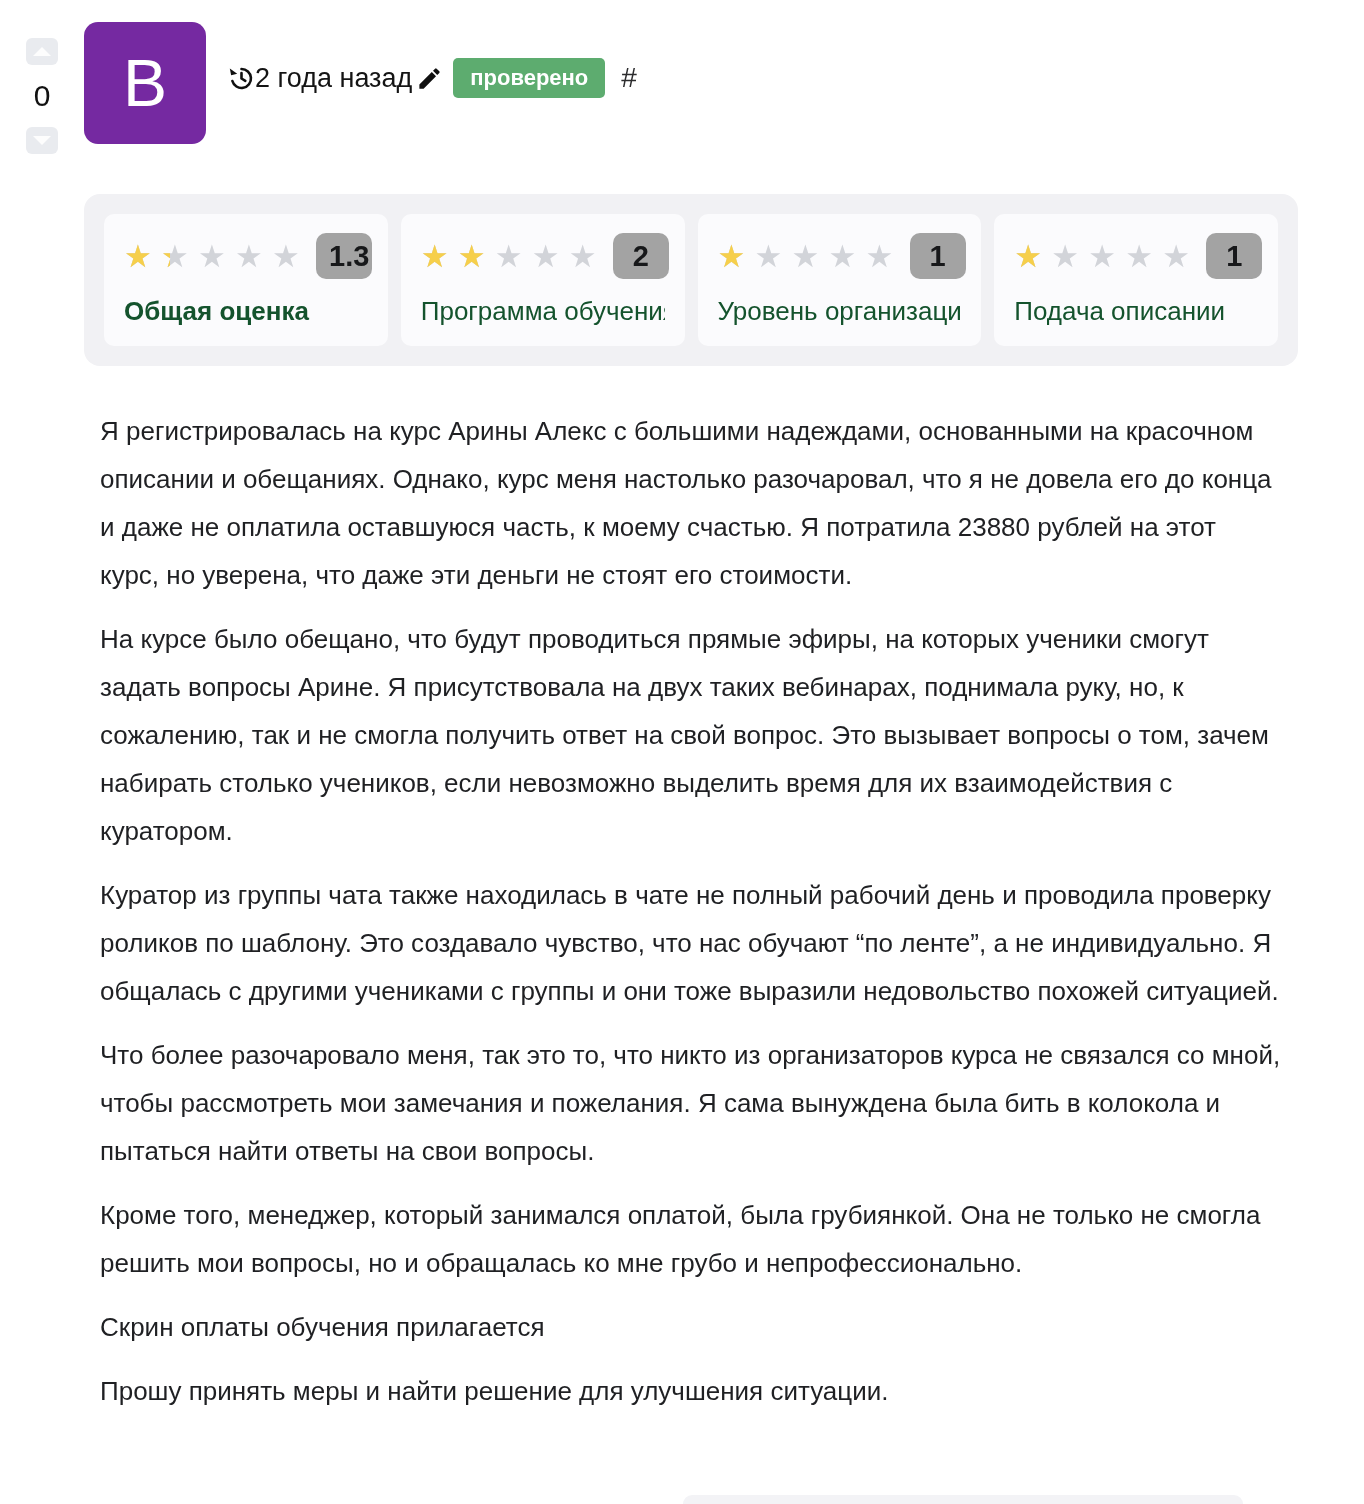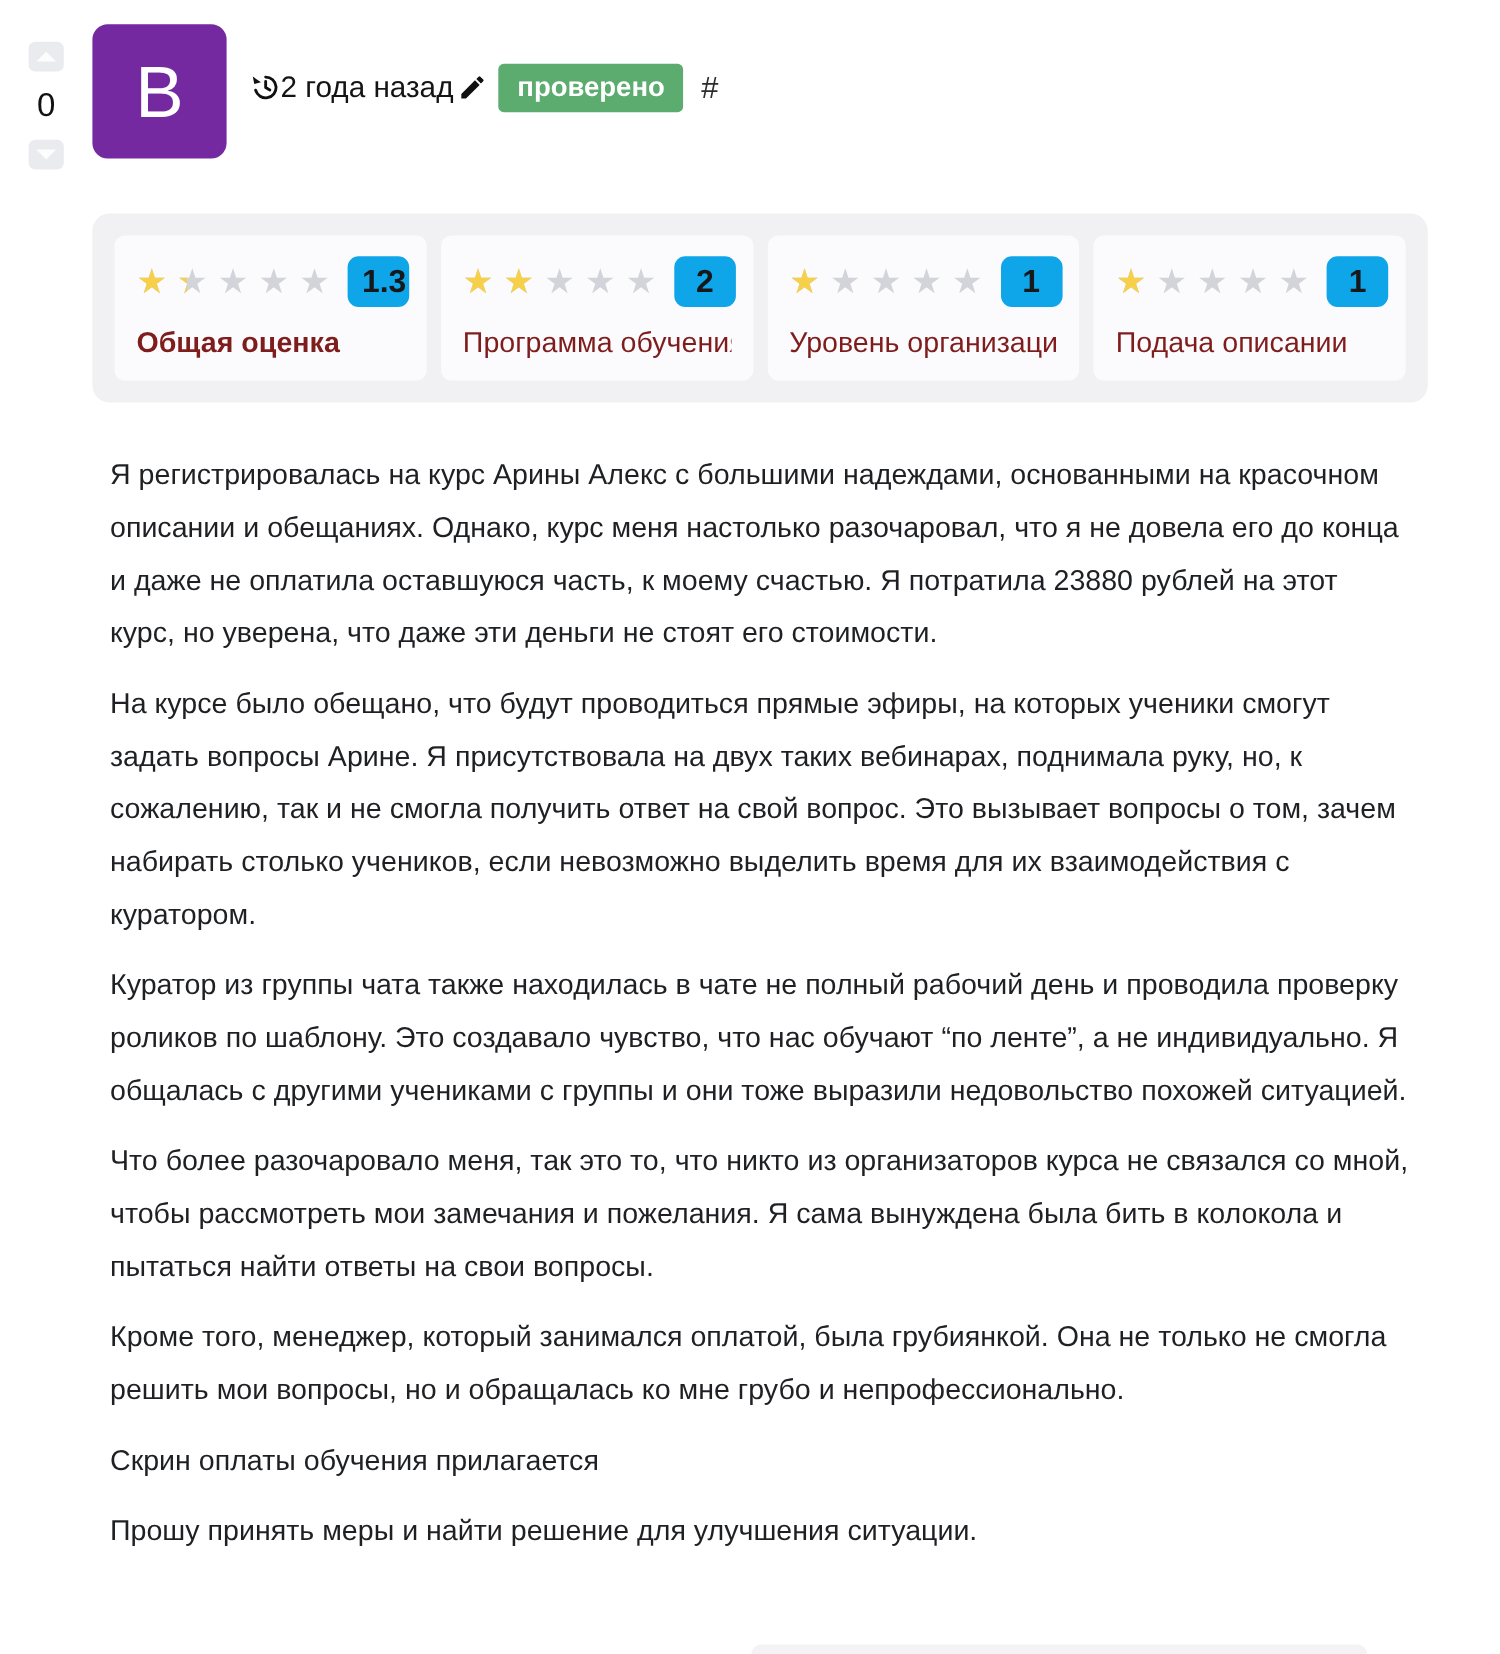--- a/index.html
+++ b/index.html
@@ -28,44 +28,44 @@
     display:flex;align-items:center;justify-content:center;
     color:#fff;font-size:66px;line-height:1;
   }
   .header-text{padding-top:14px;}
   .user-name{font-size:31px;font-weight:700;margin:0;color:#1a1a1c;letter-spacing:.2px;}
   .meta-row{display:flex;align-items:center;margin-top:22px;}
   .meta-row svg{display:block;}
   .time-ago{font-size:27px;color:#141414;}
   .edit-btn{background:none;border:none;padding:0;margin-left:4px;cursor:pointer;display:flex;}
   .badge{
-    background:#5dac6f;color:#fff;font-size:25px;font-weight:700;
+    background:#5dac6f;color:#fff;font-size:22px;font-weight:700;
     padding:8px 17px;border-radius:5px;margin-left:10px;line-height:1.1;
   }
   .hash{font-size:28px;color:#2c2c2e;text-decoration:none;margin-left:16px;}
   
   .ratings-panel{
     margin-top:50px;background:#f1f1f4;border-radius:16px;padding:20px;
     display:flex;gap:13px;
   }
   .rating-card{
     background:#fbfbfd;border-radius:10px;padding:19px 20px;flex:1 1 0;min-width:0;
   }
   .stars-row{display:flex;align-items:center;}
   .stars{display:flex;gap:6px;}
   .star{position:relative;display:inline-block;width:31px;height:34px;
         font-family:"DejaVu Sans", sans-serif;font-size:31px;line-height:34px;}
   .star-base{color:#d2d4d9;position:absolute;left:0;top:0;}
   .star-fill{color:#f6cf4b;position:absolute;left:0;top:0;overflow:hidden;white-space:nowrap;display:inline-block;}
   .score-badge{
-    margin-left:13px;background:#0ea5e9;border-radius:10px;
+    margin-left:13px;background:#a3a3a3;border-radius:10px;
     font-size:29px;font-weight:700;color:#17181a;
     padding:5px 13px;min-width:30px;text-align:center;line-height:36px;
   }
-  .rating-label{font-size:26px;color:#7f1d1d;margin-top:17px;white-space:nowrap;overflow:hidden;}
+  .rating-label{font-size:26px;color:#14532d;margin-top:17px;white-space:nowrap;overflow:hidden;}
   .rating-label.emph{font-weight:700;}
   
   .review-body{margin-top:41px;font-size:26px;line-height:48px;color:#1f2023;max-width:1240px;}
   .review-body p{margin:16px;}
   
   .bottom-strip{
     position:absolute;left:683px;bottom:0;width:560px;height:9px;
     background:#f3f3f6;border-radius:9px 9px 0 0;
   }
 </style>

